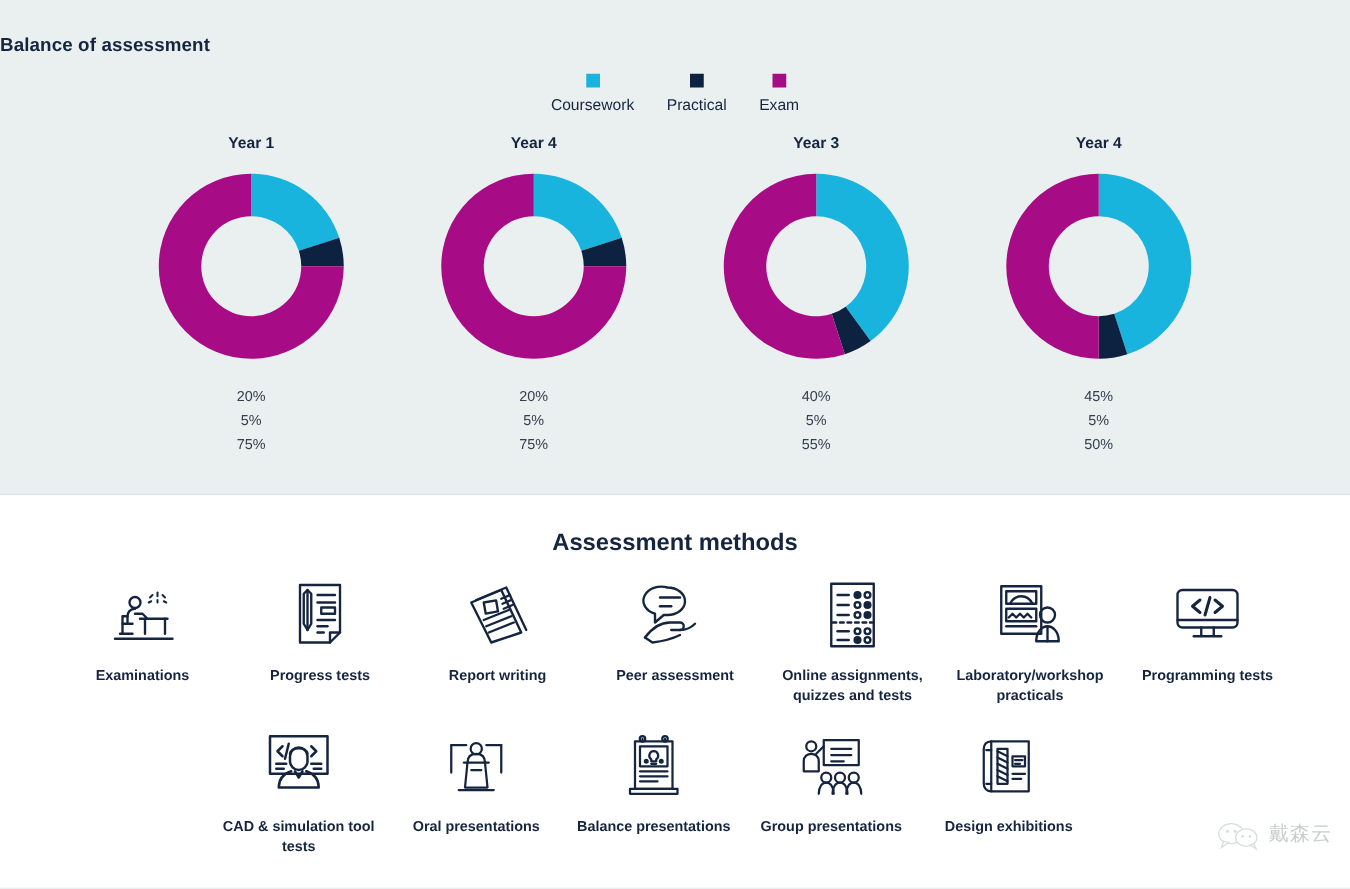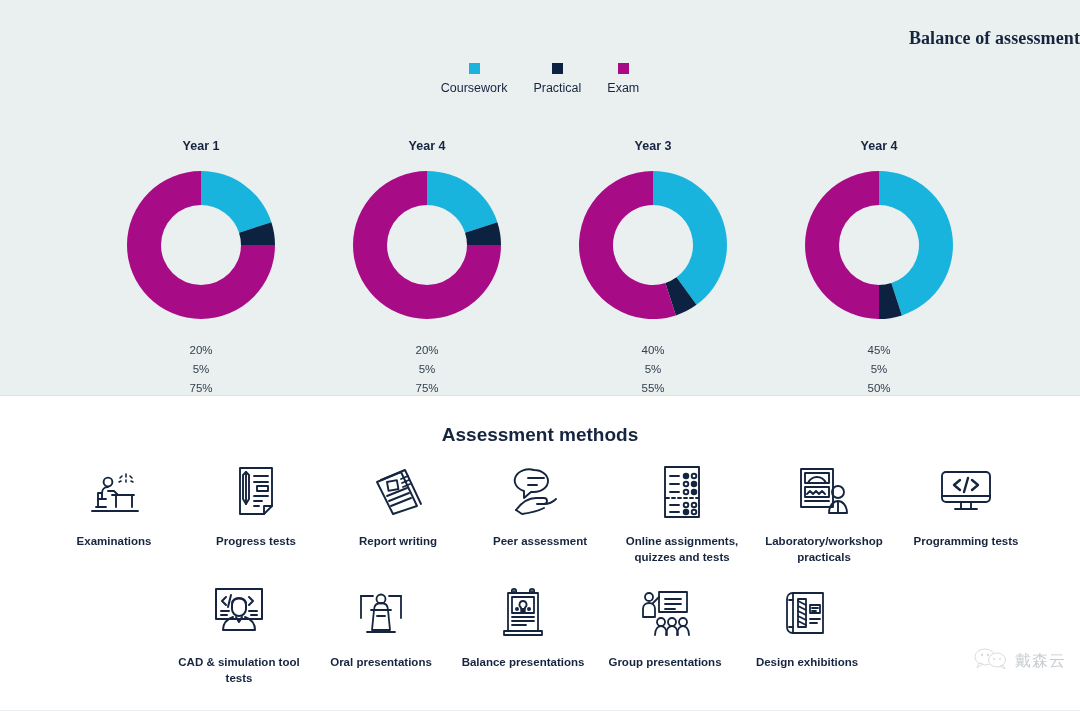--- a/index.html
+++ b/index.html
@@ -24,27 +24,26 @@
 
   
   .balance-section {
     position: relative;
     height: 396px;
     background: #eaeff0;
     border-bottom: 1px solid #dbe2e3;
     box-sizing: border-box;
   }
   .chart-title {
-    text-align: right;
-    font-size: 18px;
+    text-align: left;
+    font-size: 15px;
     font-weight: bold;
     color: #16253f;
     padding-top: 28px;
     letter-spacing: 0.1px;
-    font-family: Liberation Serif, serif;
   }
   .legend {
     display: flex;
     justify-content: center;
     align-items: center;
     gap: 26px;
     margin-top: 14px;
   }
   .legend-item {
     display: flex;
@@ -62,21 +61,20 @@
 
   .donut-row {
     display: flex;
     justify-content: center;
     gap: 30px;
     margin-top: 16px;
   }
   .donut-cell {
     width: 196px;
     text-align: center;
-    margin-top: 28px;
   }
   .donut-year {
     font-size: 12.5px;
     font-weight: bold;
     color: #16253f;
     margin-bottom: 10px;
   }
   .donut-wrap {
     width: 164px;
     height: 164px;
@@ -137,23 +135,22 @@
     display: flex;
     justify-content: center;
     padding-left: 0px;
     margin-top: 8px;
   }
 
   
   .watermark {
     position: absolute;
     right: 14px;
-    bottom: 36px;
-    display: flex;
-    align-items: center;
+    bottom: 25px;
+    display: flex;
     gap: 7px;
     opacity: 0.55;
   }
   .watermark-text {
     font-size: 16px;
     color: #9aa3aa;
     letter-spacing: 1px;
   }
 </style>
 </head>

